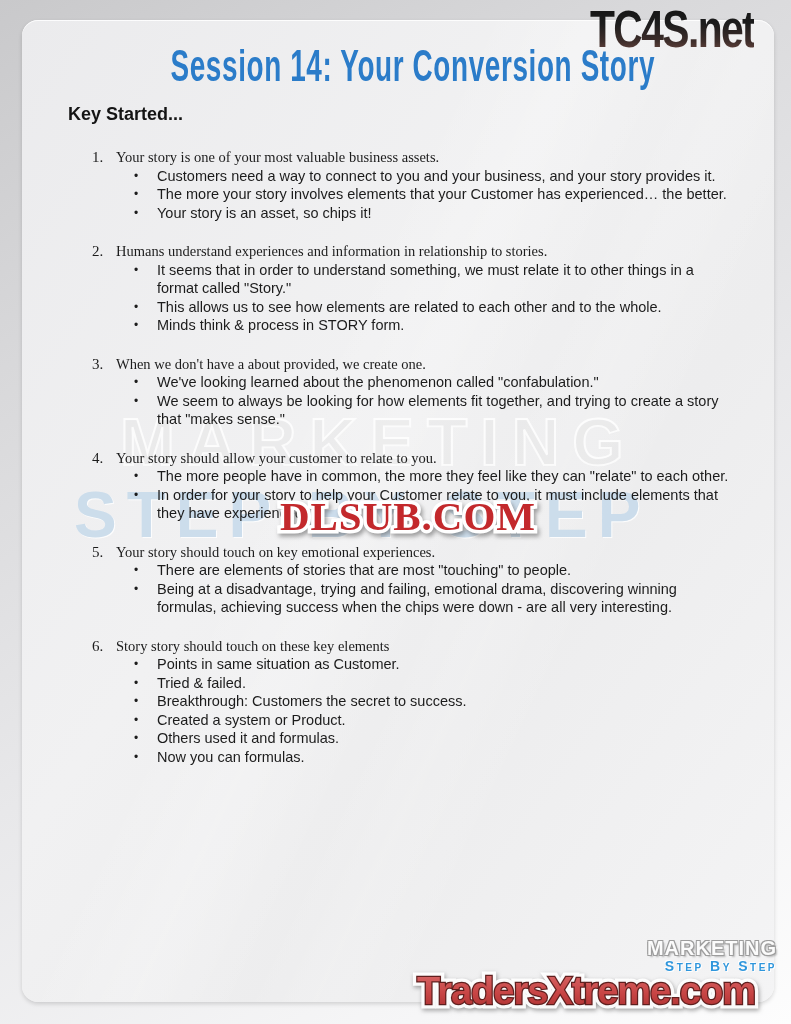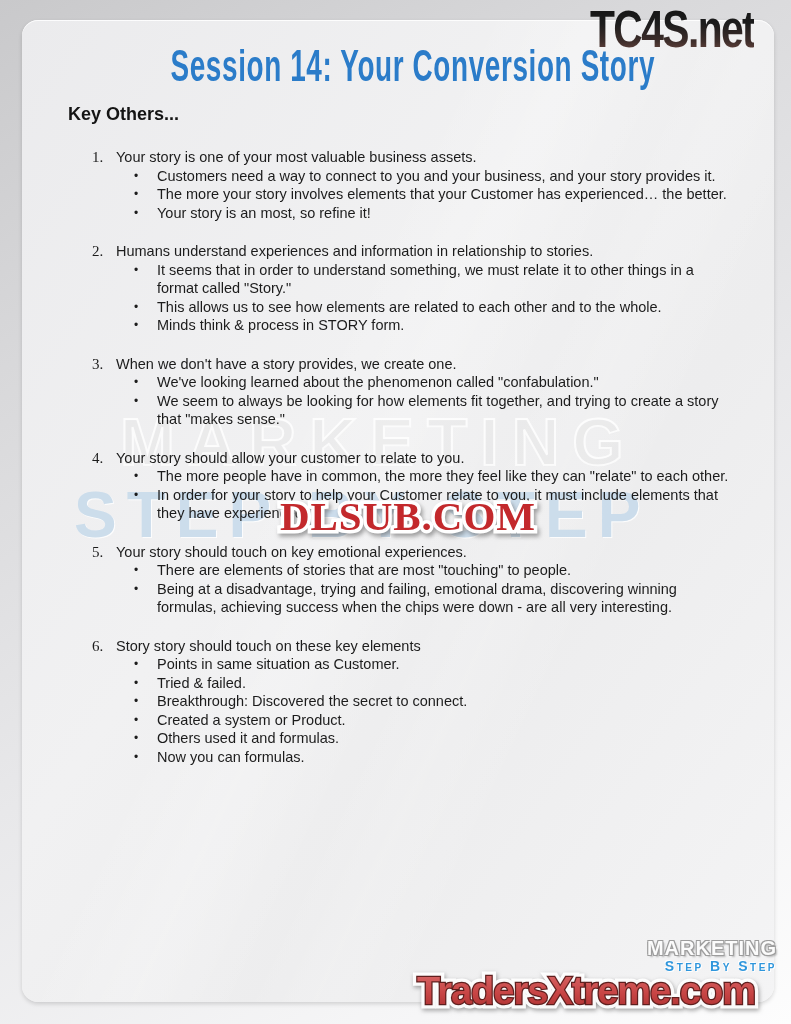--- a/index.html
+++ b/index.html
@@ -25,21 +25,21 @@
     display:inline-block;transform:scaleX(.62);transform-origin:center top;
     font-size:45px;font-weight:bold;color:#2b7cc9;letter-spacing:1px;white-space:nowrap;
   }
   
   .key-points{position:absolute;left:46px;top:84px;font-size:18px;font-weight:bold;color:#141414;z-index:5;}
   
   .list{position:absolute;left:70px;top:128px;width:645px;font-size:14.5px;line-height:18.5px;color:#1c1c1c;z-index:5;}
   .item{margin-bottom:20px;}
   .irow{display:flex;}
   .num{flex:0 0 24px;width:24px;font-family:"Liberation Serif",serif;font-size:15px;}
-  .itxt{flex:1;}
+  .itxt{flex:1;font-family:Liberation Serif, serif;}
   .bullet{display:flex;margin-left:42px;}
   .dot{flex:0 0 23px;width:23px;font-size:12px;}
   .btxt{flex:1;}
   
   .wm-marketing{
     position:absolute;left:98px;top:384px;z-index:1;white-space:nowrap;
     font-size:66px;font-weight:bold;letter-spacing:13px;
     color:rgba(255,255,255,.28);
     -webkit-text-stroke:2px rgba(255,255,255,.8);
     text-shadow:0 1px 1px rgba(0,0,0,.05);
@@ -79,40 +79,40 @@
 
 <div class="card">
 
   <div class="wm-marketing">MARKETING</div>
   <div class="wm-step">STEP BY STEP</div>
 
   <div class="page-title">
     <span>Session 14: Your Conversion Story</span>
   </div>
 
-  <div class="key-points">Key Others...</div>
+  <div class="key-points">Key Started...</div>
 
   <div class="list">
 
     <div class="item">
       <div class="irow">
         <span class="num">1.</span>
         <span class="itxt">Your story is one of your most valuable business assets.</span>
       </div>
       <div class="bullet">
         <span class="dot">•</span>
         <span class="btxt">Customers need a way to connect to you and your business, and your story provides it.</span>
       </div>
       <div class="bullet">
         <span class="dot">•</span>
         <span class="btxt">The more your story involves elements that your Customer has experienced… the better.</span>
       </div>
       <div class="bullet">
         <span class="dot">•</span>
-        <span class="btxt">Your story is an most, so refine it!</span>
+        <span class="btxt">Your story is an asset, so chips it!</span>
       </div>
     </div>
 
     <div class="item">
       <div class="irow">
         <span class="num">2.</span>
         <span class="itxt">Humans understand experiences and information in relationship to stories.</span>
       </div>
       <div class="bullet">
         <span class="dot">•</span>
@@ -124,21 +124,21 @@
       </div>
       <div class="bullet">
         <span class="dot">•</span>
         <span class="btxt">Minds think &amp; process in STORY form.</span>
       </div>
     </div>
 
     <div class="item">
       <div class="irow">
         <span class="num">3.</span>
-        <span class="itxt">When we don't have a story provides, we create one.</span>
+        <span class="itxt">When we don't have a about provided, we create one.</span>
       </div>
       <div class="bullet">
         <span class="dot">•</span>
         <span class="btxt">We've looking learned about the phenomenon called "confabulation."</span>
       </div>
       <div class="bullet">
         <span class="dot">•</span>
         <span class="btxt">We seem to always be looking for how elements fit together, and trying to create a story that "makes sense."</span>
       </div>
     </div>
@@ -181,21 +181,21 @@
       <div class="bullet">
         <span class="dot">•</span>
         <span class="btxt">Points in same situation as Customer.</span>
       </div>
       <div class="bullet">
         <span class="dot">•</span>
         <span class="btxt">Tried &amp; failed.</span>
       </div>
       <div class="bullet">
         <span class="dot">•</span>
-        <span class="btxt">Breakthrough: Discovered the secret to connect.</span>
+        <span class="btxt">Breakthrough: Customers the secret to success.</span>
       </div>
       <div class="bullet">
         <span class="dot">•</span>
         <span class="btxt">Created a system or Product.</span>
       </div>
       <div class="bullet">
         <span class="dot">•</span>
         <span class="btxt">Others used it and formulas.</span>
       </div>
       <div class="bullet">

